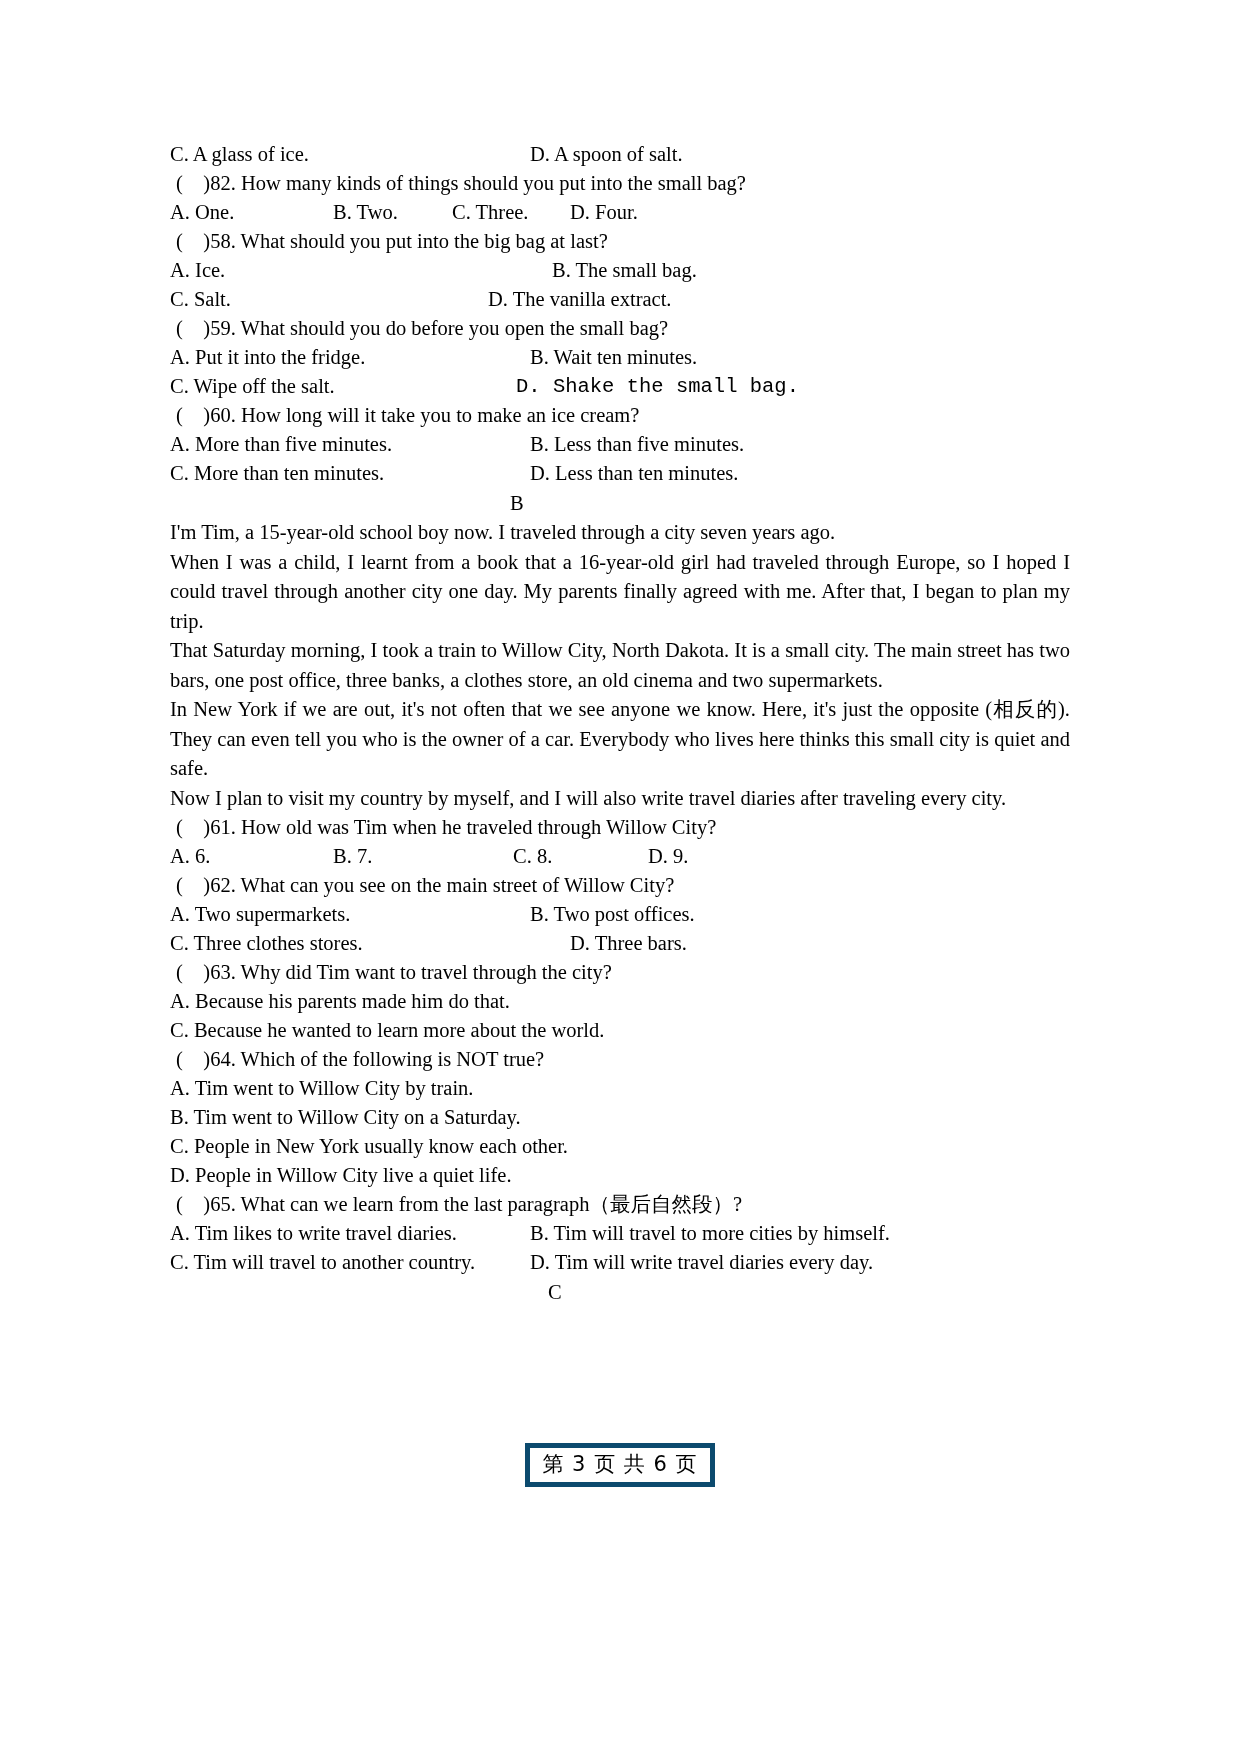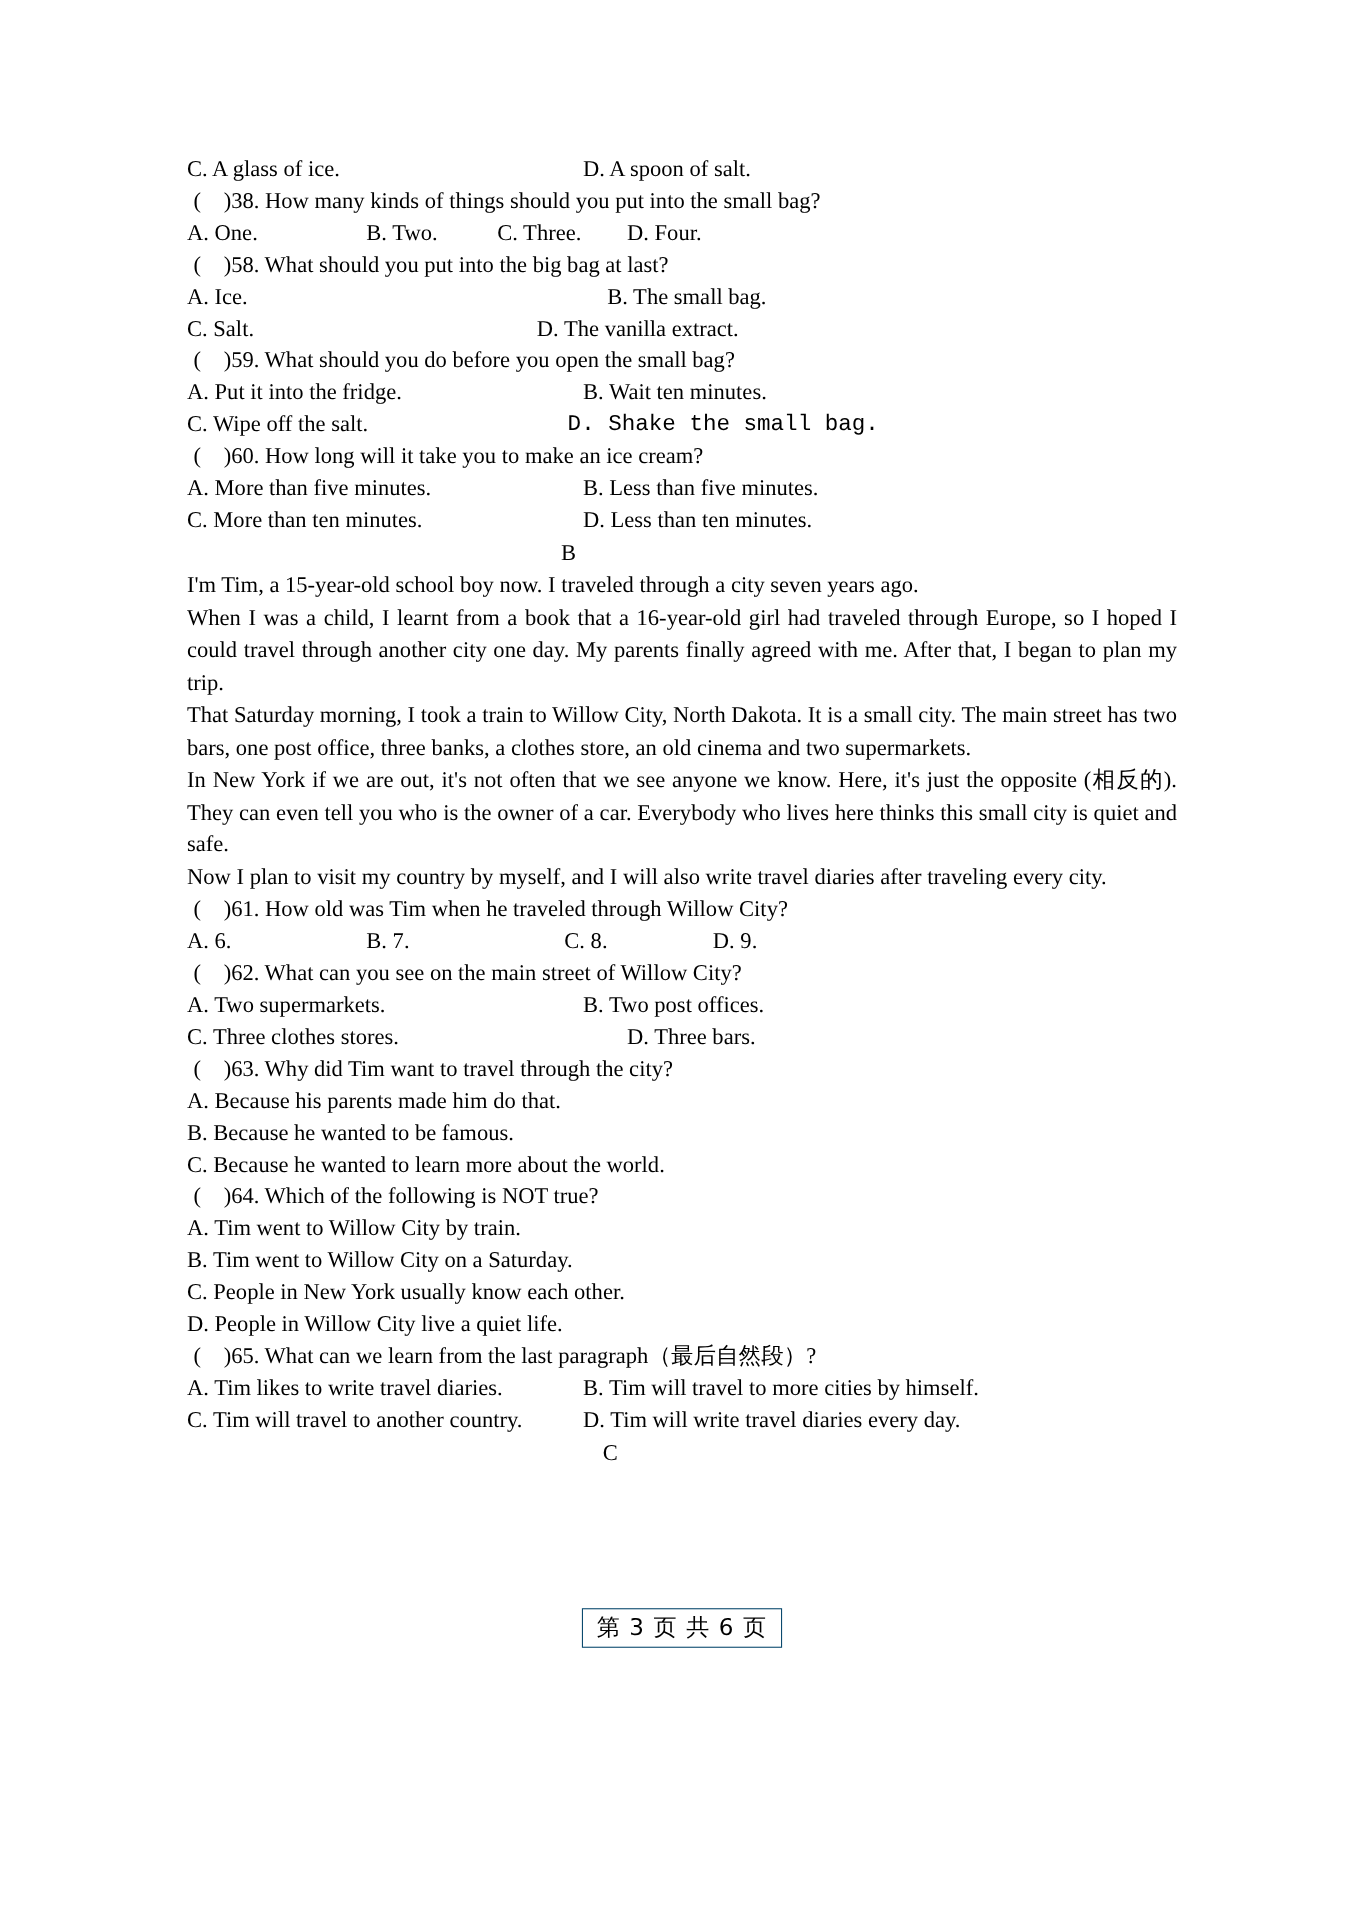--- a/index.html
+++ b/index.html
@@ -84,41 +84,40 @@
   
   .footer {
     position: absolute;
     left: 0;
     top: 1443px;
     width: 1240px;
     text-align: center;
   }
   .footer-box {
     display: inline-block;
-    border: 1px solid #0c4a6e;
+    border: 5px solid #0c4a6e;
     padding: 3px 12px 5px 12px;
     font-size: 21px;
     line-height: 26px;
     font-family: "DejaVu Sans", "Liberation Sans", sans-serif;
     letter-spacing: 1px;
-    margin-top: 19px;
   }
 </style>
 </head>
 <body>
 
 <div class="page">
   <div class="content">
 
     <div class="opt-row">
       <span style="left:0px;">C. A glass of ice.</span>
       <span style="left:360px;">D. A spoon of salt.</span>
     </div>
 
-    <div class="q-line">(    )38. How many kinds of things should you put into the small bag?</div>
+    <div class="q-line">(    )82. How many kinds of things should you put into the small bag?</div>
     <div class="opt-row">
       <span style="left:0px;">A. One.</span>
       <span style="left:163px;">B. Two.</span>
       <span style="left:282px;">C. Three.</span>
       <span style="left:400px;">D. Four.</span>
     </div>
 
     <div class="q-line">(    )58. What should you put into the big bag at last?</div>
     <div class="opt-row">
       <span style="left:0px;">A. Ice.</span>
@@ -170,21 +169,20 @@
       <span style="left:0px;">A. Two supermarkets.</span>
       <span style="left:360px;">B. Two post offices.</span>
     </div>
     <div class="opt-row">
       <span style="left:0px;">C. Three clothes stores.</span>
       <span style="left:400px;">D. Three bars.</span>
     </div>
 
     <div class="q-line">(    )63. Why did Tim want to travel through the city?</div>
     <div class="line">A. Because his parents made him do that.</div>
-    <div class="line">B. Because he wanted to be famous.</div>
     <div class="line">C. Because he wanted to learn more about the world.</div>
 
     <div class="q-line">(    )64. Which of the following is NOT true?</div>
     <div class="line">A. Tim went to Willow City by train.</div>
     <div class="line">B. Tim went to Willow City on a Saturday.</div>
     <div class="line">C. People in New York usually know each other.</div>
     <div class="line">D. People in Willow City live a quiet life.</div>
 
     <div class="q-line">(    )65. What can we learn from the last paragraph（最后自然段）?</div>
     <div class="opt-row">

